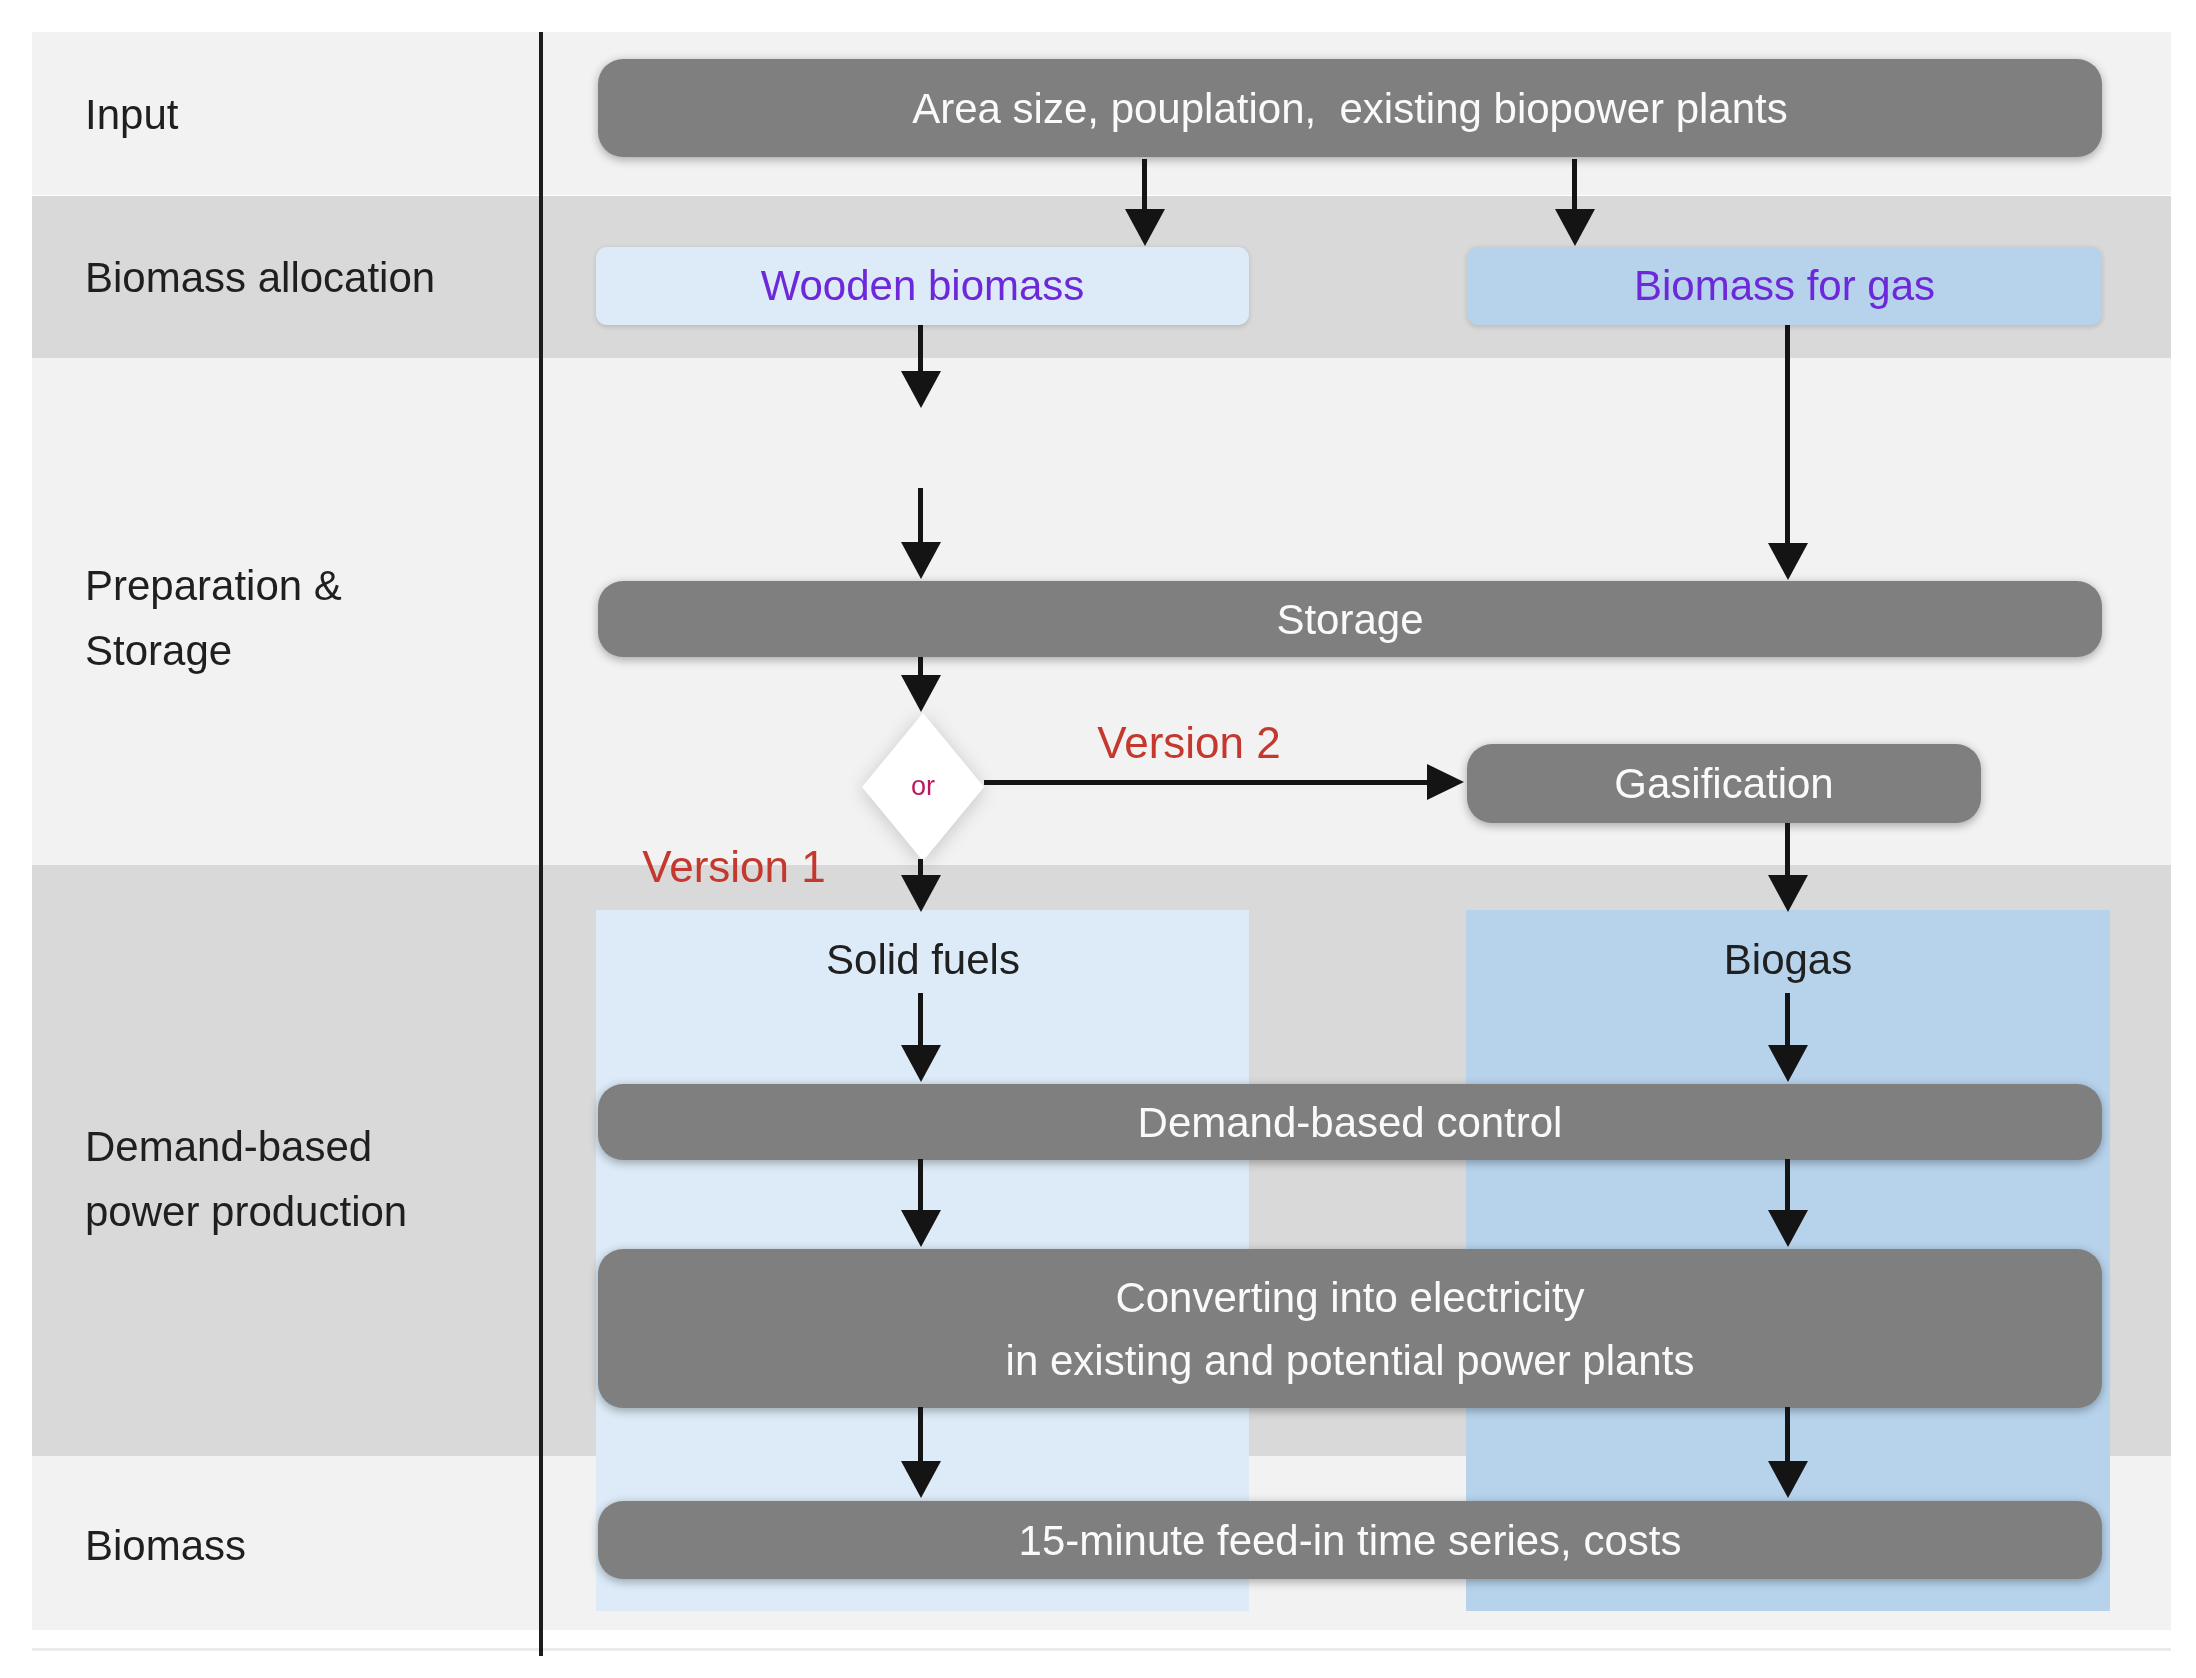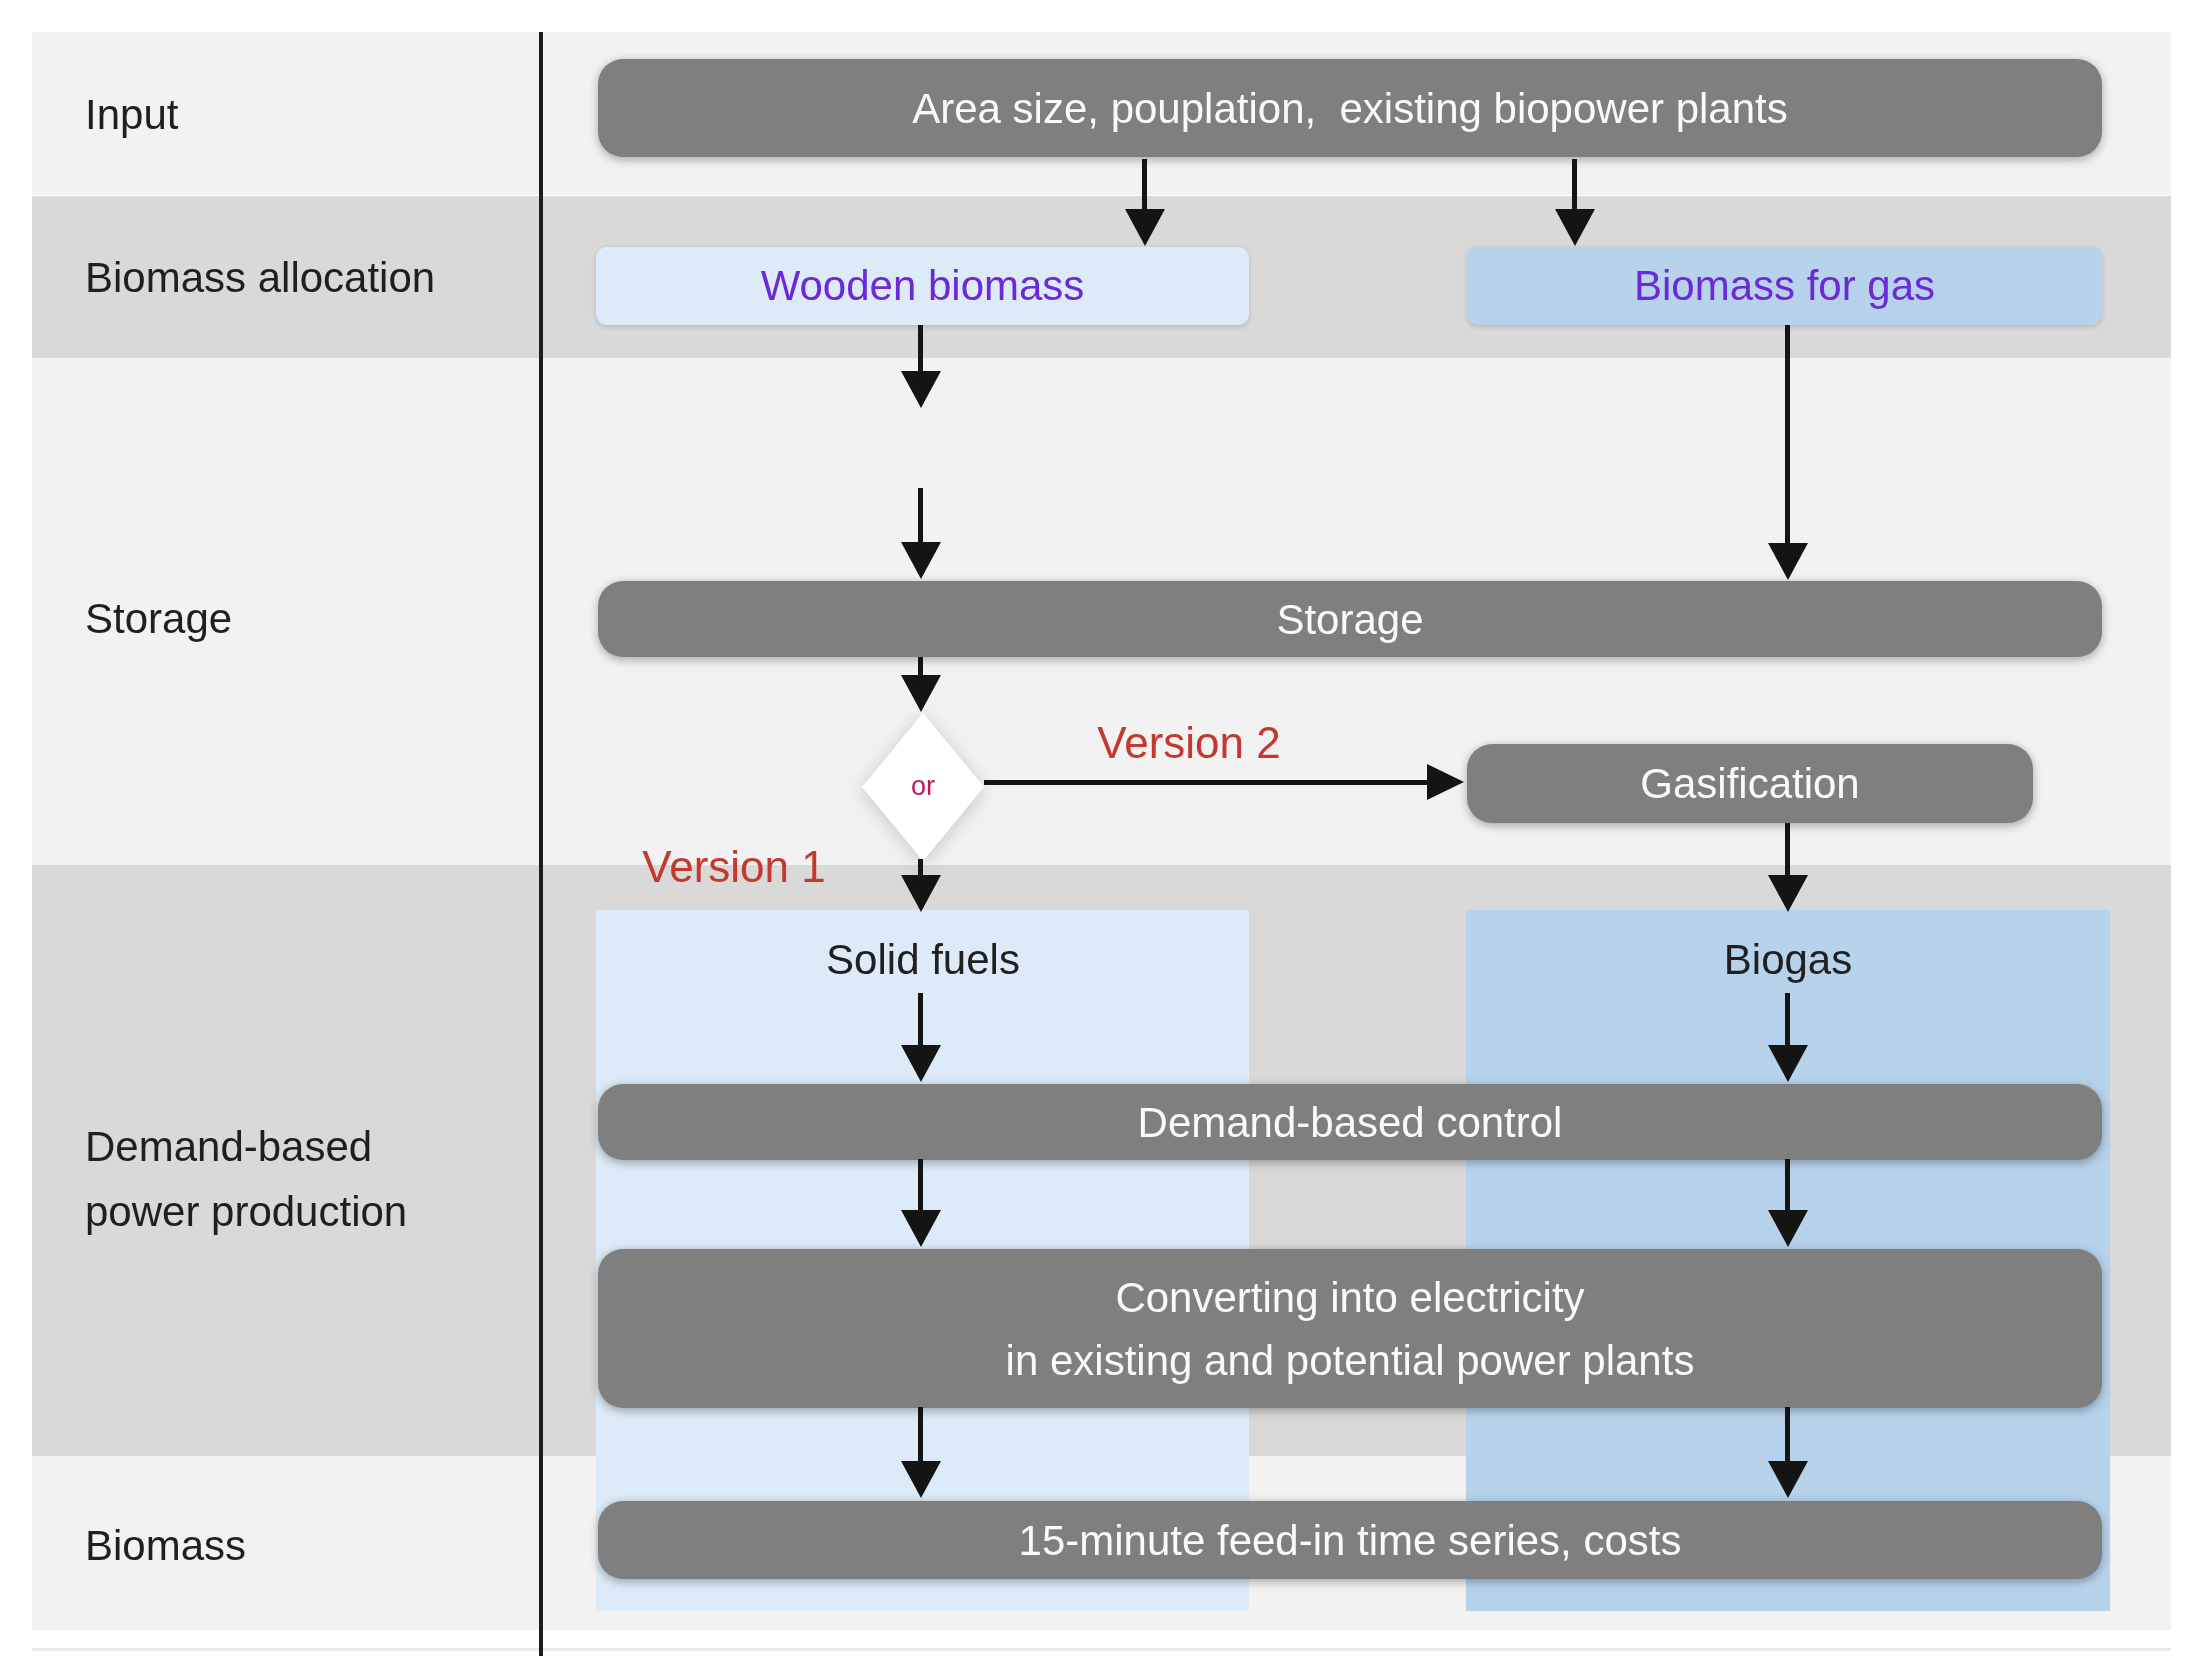--- a/index.html
+++ b/index.html
@@ -76,36 +76,37 @@
   <div class="band light" style="top:1456px;height:174px;"></div>
 
   <div class="bottom-rule" style="left:32px;top:1648px;width:2139px;height:2.8px;"></div>
 
   <div class="col light" style="left:596px;top:910px;width:653px;height:701px;"></div>
   <div class="col medium" style="left:1466px;top:910px;width:644px;height:701px;"></div>
 
   <div class="lane-label" style="top:114px;">Input</div>
   <div class="lane-label" style="top:277px;">Biomass allocation</div>
   <div class="lane-label two-line" style="top:618px;">
+    <span>Preparation &amp;</span>
     <span>Storage</span>
   </div>
   <div class="lane-label two-line" style="top:1179px;">
     <span>Demand-based</span>
     <span>power production</span>
   </div>
   <div class="lane-label" style="top:1545px;">Biomass</div>
 
   <div class="divider" style="left:539px;top:32px;width:3.7px;height:1624px;"></div>
 
   <div class="bbox light" style="left:596px;top:247px;width:653px;height:78px;">Wooden biomass</div>
   <div class="bbox medium" style="left:1467px;top:247px;width:635px;height:78px;">Biomass for gas</div>
 
   <div class="gbox" style="left:598px;top:59px;width:1504px;height:98px;">Area size, pouplation, &nbsp;existing biopower plants</div>
   <div class="gbox" style="left:598px;top:581px;width:1504px;height:76px;">Storage</div>
-  <div class="gbox" style="left:1467px;top:744px;width:566px;height:79px;">Gasification</div>
+  <div class="gbox" style="left:1467px;top:744px;width:514px;height:79px;">Gasification</div>
   <div class="gbox" style="left:598px;top:1084px;width:1504px;height:76px;">Demand-based control</div>
   <div class="gbox two-line" style="left:598px;top:1249px;width:1504px;height:159px;flex-direction:column;">
     <span>Converting into electricity</span>
     <span>in existing and potential power plants</span>
   </div>
   <div class="gbox" style="left:598px;top:1501px;width:1504px;height:78px;">15-minute feed-in time series, costs</div>
 
   <div class="col-text" style="left:923px;top:960px;">Solid fuels</div>
   <div class="col-text" style="left:1788px;top:960px;">Biogas</div>
 

